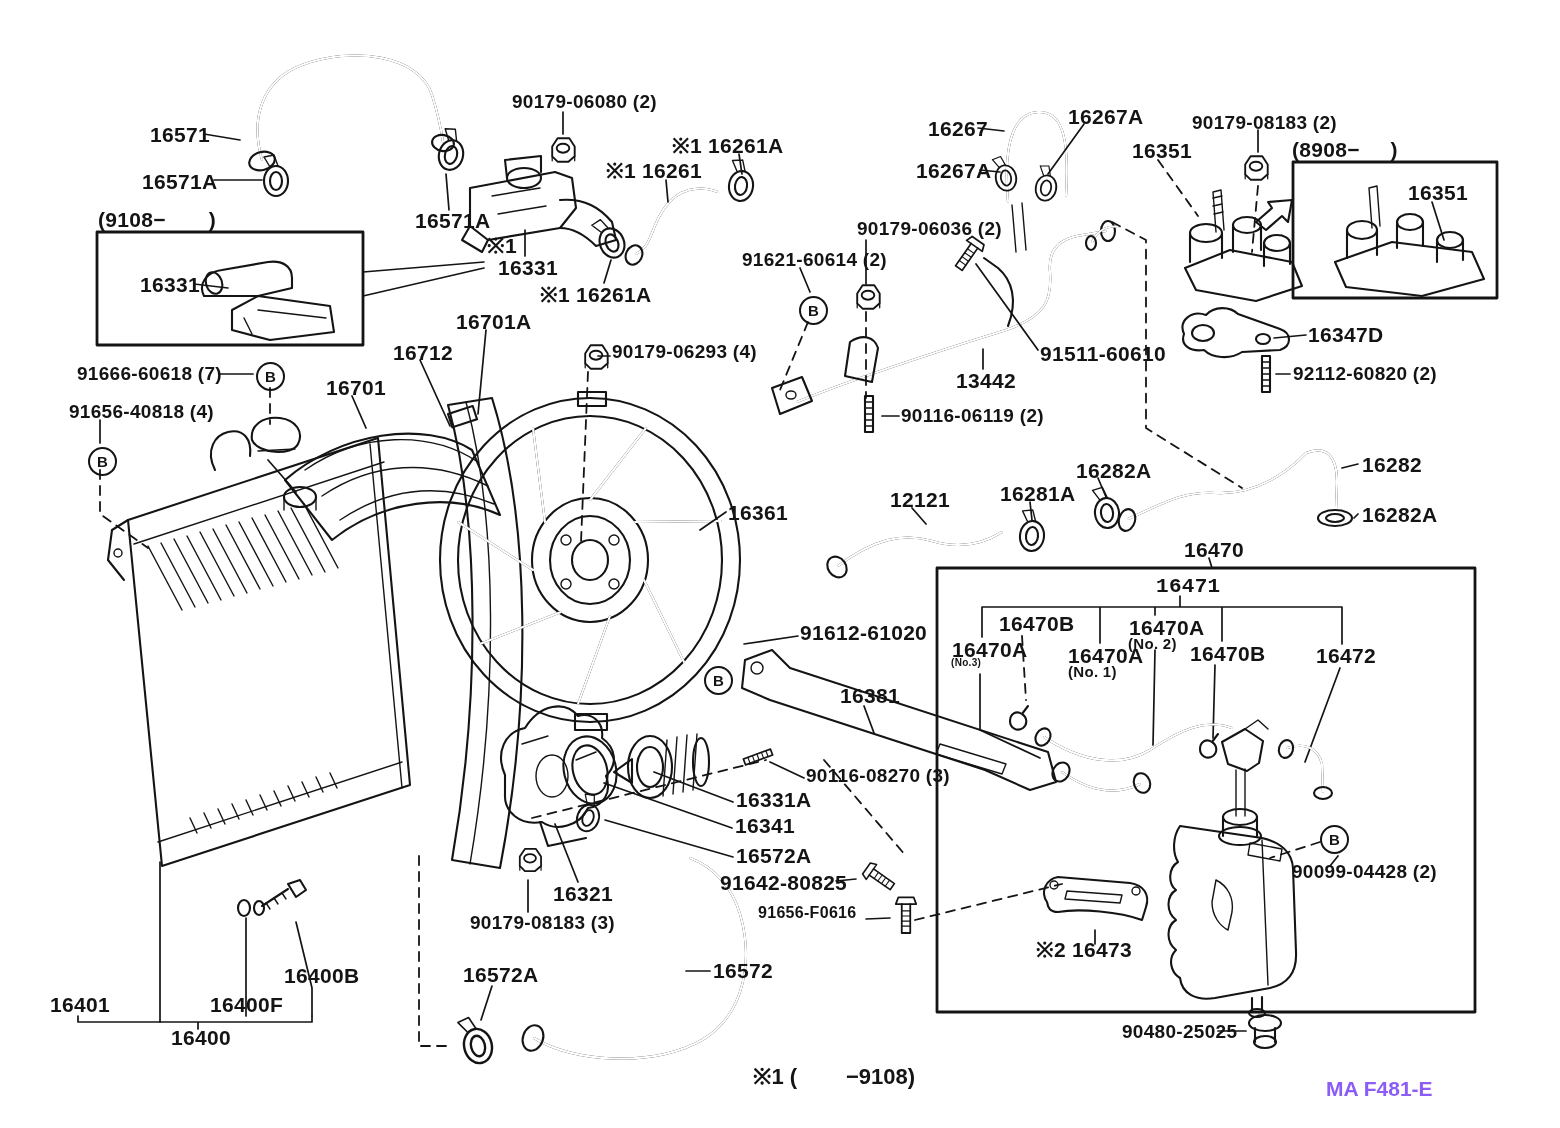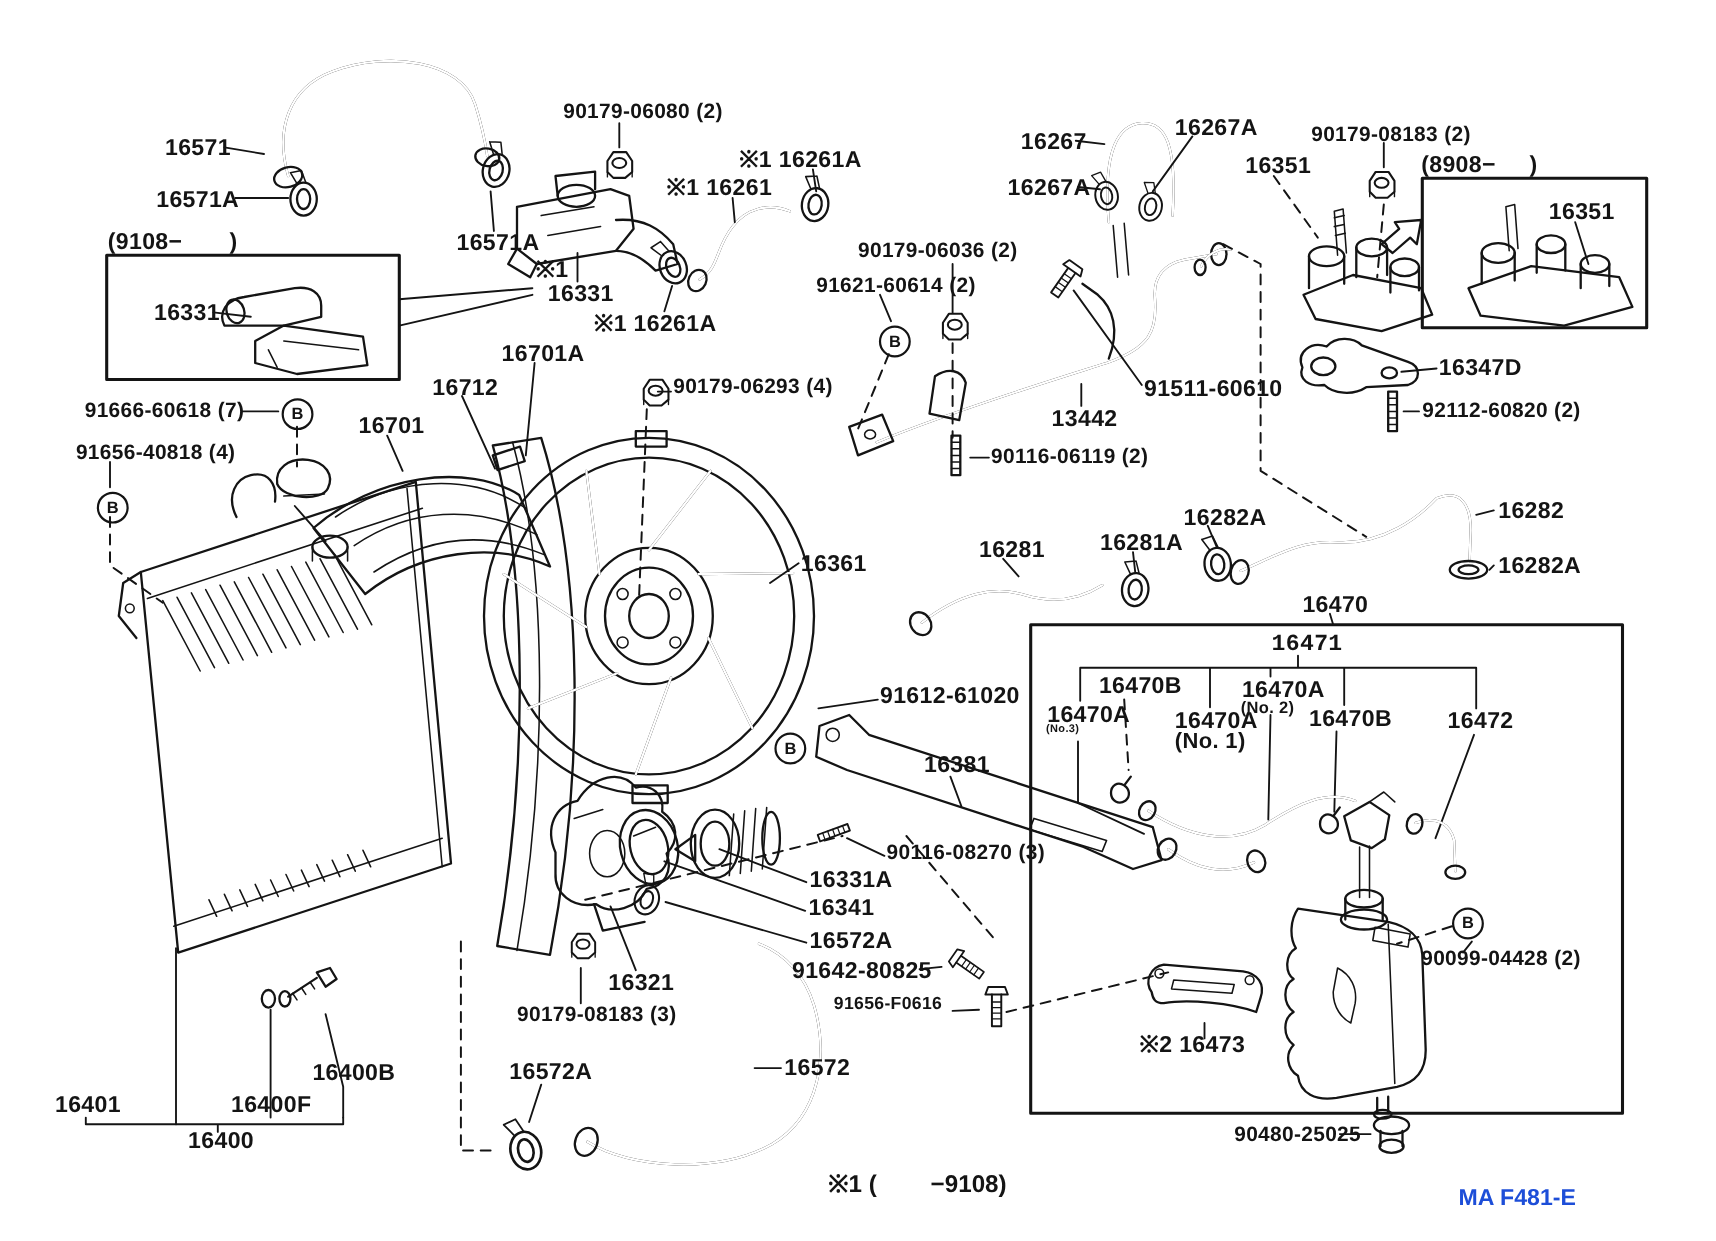--- a/index.html
+++ b/index.html
@@ -15,21 +15,21 @@
   svg .dash{stroke-dasharray:9 7;stroke-width:1.8;}
   svg .thin{stroke-width:1.4;}
   svg .bx{stroke-width:2.8;}
   .label{position:absolute;font-weight:bold;font-size:21px;line-height:1.05;color:#141414;
          white-space:pre;letter-spacing:.3px;}
   .label.small{font-size:15px;font-weight:bold;}
   .label.circleB{width:25px;height:25px;border:2.5px solid #141414;border-radius:50%;
          display:flex;align-items:center;justify-content:center;font-size:15px;letter-spacing:0;}
   .legend{position:absolute;font-weight:bold;font-size:22px;color:#141414;white-space:pre;
           line-height:26px;}
-  .footer-code{position:absolute;font-weight:bold;font-size:21px;color:#1d4ed8;}
+  .footer-code{position:absolute;font-weight:bold;font-size:21px;color:#8b5cf6;}
 </style>
 </head>
 <body>
 
 <div class="stage">
 
 <svg width="1560" height="1128" viewBox="0 0 1560 1128">
 
   <defs>
     <g id="nut">
@@ -387,42 +387,42 @@
       <div class="label circleB" style="left: 256px; top: 362px;">B</div>
       <div class="label" style="font-size: 19px; left: 57px; top: 402px; margin-left: 12px;">91656-40818 (4)</div>
       <div class="label circleB" style="left: 88px; top: 447px;">B</div>
       <div class="label" style="left: 928px; top: 118px;">16267</div>
       <div class="label" style="left: 1068px; top: 106px;">16267A</div>
       <div class="label" style="font-size: 19px; left: 1192px; top: 113px;">90179-08183 (2)</div>
       <div class="label" style="left: 1132px; top: 140px;">16351</div>
       <div class="label" style="left: 1292px; top: 139px;">(8908−&nbsp;&nbsp;&nbsp;&nbsp;&nbsp;)</div>
       <div class="label" style="left: 1408px; top: 182px;">16351</div>
       <div class="label" style="left: 916px; top: 160px;">16267A</div>
-      <div class="label" style="font-size: 19px; left: 780px; top: 219px;">90179-06036 (2)</div>
+      <div class="label" style="font-size: 19px; left: 857px; top: 219px;">90179-06036 (2)</div>
       <div class="label" style="font-size: 19px; left: 742px; top: 250px;">91621-60614 (2)</div>
       <div class="label circleB" style="left: 799px; top: 296px;">B</div>
       <div class="label" style="left: 1040px; top: 343px;">91511-60610</div>
       <div class="label" style="left: 956px; top: 370px;">13442</div>
       <div class="label" style="font-size: 19px; left: 901px; top: 406px;">90116-06119 (2)</div>
       <div class="label" style="left: 1308px; top: 324px;">16347D</div>
       <div class="label" style="font-size: 19px; left: 1293px; top: 364px;">92112-60820 (2)</div>
       <div class="label" style="left: 1076px; top: 460px;">16282A</div>
       <div class="label" style="left: 1362px; top: 454px;">16282</div>
       <div class="label" style="left: 1362px; top: 504px;">16282A</div>
-      <div class="label" style="left: 890px; top: 489px;">16281</div>
+      <div class="label" style="left: 890px; top: 489px;">12121</div>
       <div class="label" style="left: 1000px; top: 483px;">16281A</div>
       <div class="label" style="left: 1184px; top: 539px;">16470</div>
       <div class="label" style="left: 1156px; top: 576px; font-family: Liberation Mono, monospace;">16471</div>
       <div class="label" style="left: 999px; top: 613px;">16470B</div>
       <div class="label" style="left: 1129px; top: 617px;">16470A</div>
       <div class="label small" style="font-size: 15px; left: 1128px; top: 636px;">(No. 2)</div>
       <div class="label" style="left: 952px; top: 639px;">16470A</div>
       <div class="label small" style="font-size: 10px; left: 951px; top: 658px;">(No.3)</div>
       <div class="label" style="left: 1068px; top: 645px;">16470A</div>
-      <div class="label small" style="font-size: 20px; left: 1068px; top: 664px;">(No. 1)</div>
+      <div class="label small" style="font-size: 15px; left: 1068px; top: 664px;">(No. 1)</div>
       <div class="label" style="left: 1190px; top: 643px;">16470B</div>
       <div class="label" style="left: 1316px; top: 645px;">16472</div>
       <div class="label" style="left: 728px; top: 502px;">16361</div>
       <div class="label" style="left: 800px; top: 622px;">91612-61020</div>
       <div class="label circleB" style="left: 704px; top: 666px;">B</div>
       <div class="label" style="left: 840px; top: 685px;">16381</div>
       <div class="label" style="font-size: 19px; left: 806px; top: 766px;">90116-08270 (3)</div>
       <div class="label" style="left: 736px; top: 789px;">16331A</div>
       <div class="label" style="left: 735px; top: 815px;">16341</div>
       <div class="label" style="left: 736px; top: 845px;">16572A</div>

